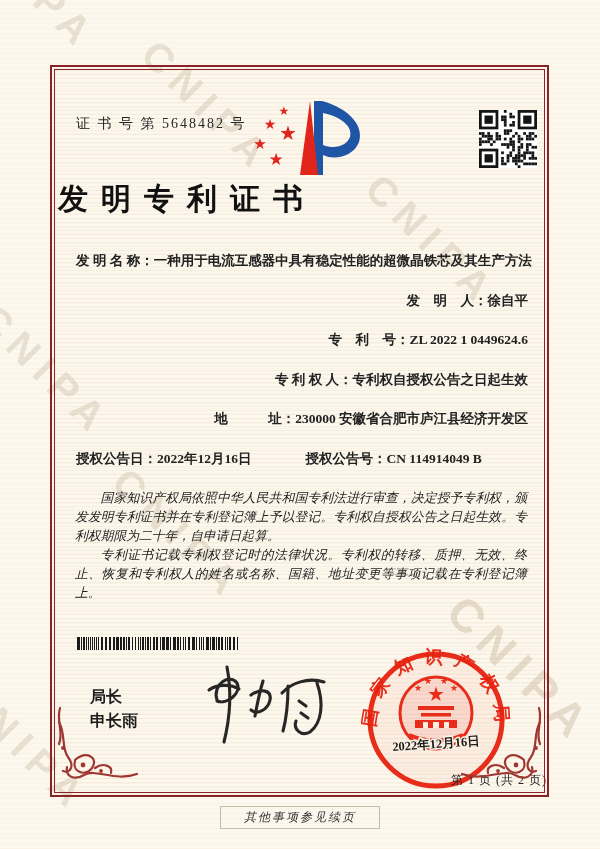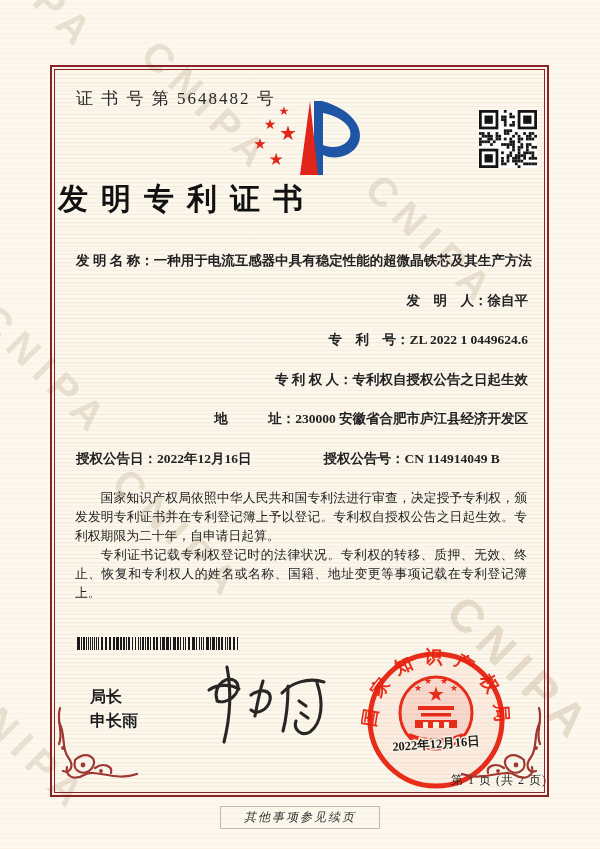--- a/index.html
+++ b/index.html
@@ -30,38 +30,38 @@
     position:absolute;left:50px;top:65px;width:495px;height:728px;
     border:2.5px solid #8a2326;z-index:2;
     background:repeating-linear-gradient(0deg,
       rgba(210,150,105,0.10) 0px, rgba(210,150,105,0.10) 1px,
       transparent 1px, transparent 4px);
   }
   .frame::after{
     content:"";position:absolute;inset:2px;border:1px solid #8a2326;pointer-events:none;
   }
   .cert-no{
-    position:absolute;left:24px;top:20px;
-    font-size:17px;letter-spacing:2px;color:#262626;font-weight:500;
+    position:absolute;left:24px;top:48px;
+    font-size:14px;letter-spacing:2px;color:#262626;font-weight:500;
   }
   .logo{position:absolute;left:196px;top:30px;width:122px;height:82px;}
   .qr{position:absolute;right:10px;top:43px;width:58px;height:58px;}
   .title{
     position:absolute;left:0;top:112px;width:100%;
     text-align:left;font-size:30px;font-weight:bold;color:#111;
     letter-spacing:13px;margin-left:6px;
   }
   .fields{position:absolute;left:24px;top:185px;width:452px;}
   .row{font-size:13.5px;font-weight:600;color:#222;margin-bottom:21.5px;white-space:nowrap;text-align:right;}
   .row .lbl{display:inline-block;min-width:76px;white-space:pre;}
-  .grant-row{display:flex;gap:72px;}
+  .grant-row{display:flex;gap:54px;}
   .paras{
     position:absolute;left:23px;top:422px;width:452px;
     font-size:12.8px;line-height:19px;text-align:justify;
-    color:#222;
+    font-style:italic;color:#222;
   }
   .paras p{margin:0;text-indent:2em;}
   .barcode{position:absolute;left:25px;top:570px;width:165px;height:13px;}
   .director{
     position:absolute;left:38px;top:618px;
     font-family:"Liberation Sans","DejaVu Sans",sans-serif;
     font-weight:bold;font-size:16px;color:#1c1c1c;line-height:24px;
   }
   .signature{position:absolute;left:135px;top:592px;width:150px;height:92px;}
   .seal{position:absolute;left:309px;top:576px;width:150px;height:150px;mix-blend-mode:multiply;}

